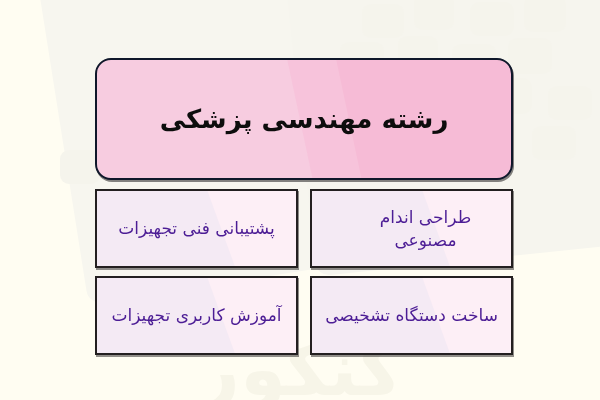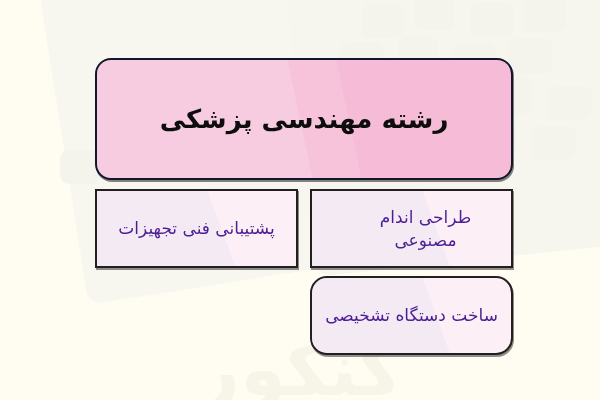--- a/index.html
+++ b/index.html
@@ -164,21 +164,21 @@
     width: 80%;
     height: 220%;
     background: rgba(236,230,243,0.55);
     transform: rotate(-20deg);
     pointer-events: none;
   }
 
   
   .leaf-node.r0c0 { right: 0;   top: 0; padding-left: 28px;  }   
   .leaf-node.r0c1 { left: 0;    top: 0;  }   
-  .leaf-node.r1c0 { right: 0;   top: 87px; border-radius: 17px; } 
+  .leaf-node.r1c0 { right: 0;   top: 87px; } 
   .leaf-node.r1c1 { left: 0;    top: 87px; } 
 
   .leaf-label {
     position: relative;
     z-index: 2;
     font-size: 17px;
     font-weight: normal;
     color: #4c1d95;
     direction: rtl;
     text-align: center;
@@ -232,16 +232,19 @@
       </div>
 
       <div class="leaf-node r0c1">
         <div class="leaf-label">پشتیبانی فنی تجهیزات</div>
       </div>
 
       <div class="leaf-node r1c0">
         <div class="leaf-label">ساخت دستگاه تشخیصی</div>
       </div>
 
+      <div class="leaf-node r1c1">
+        <div class="leaf-label">آموزش کاربری تجهیزات</div>
+      </div>
 
     </div>
   </div>
 </div>
 
 </body></html>

